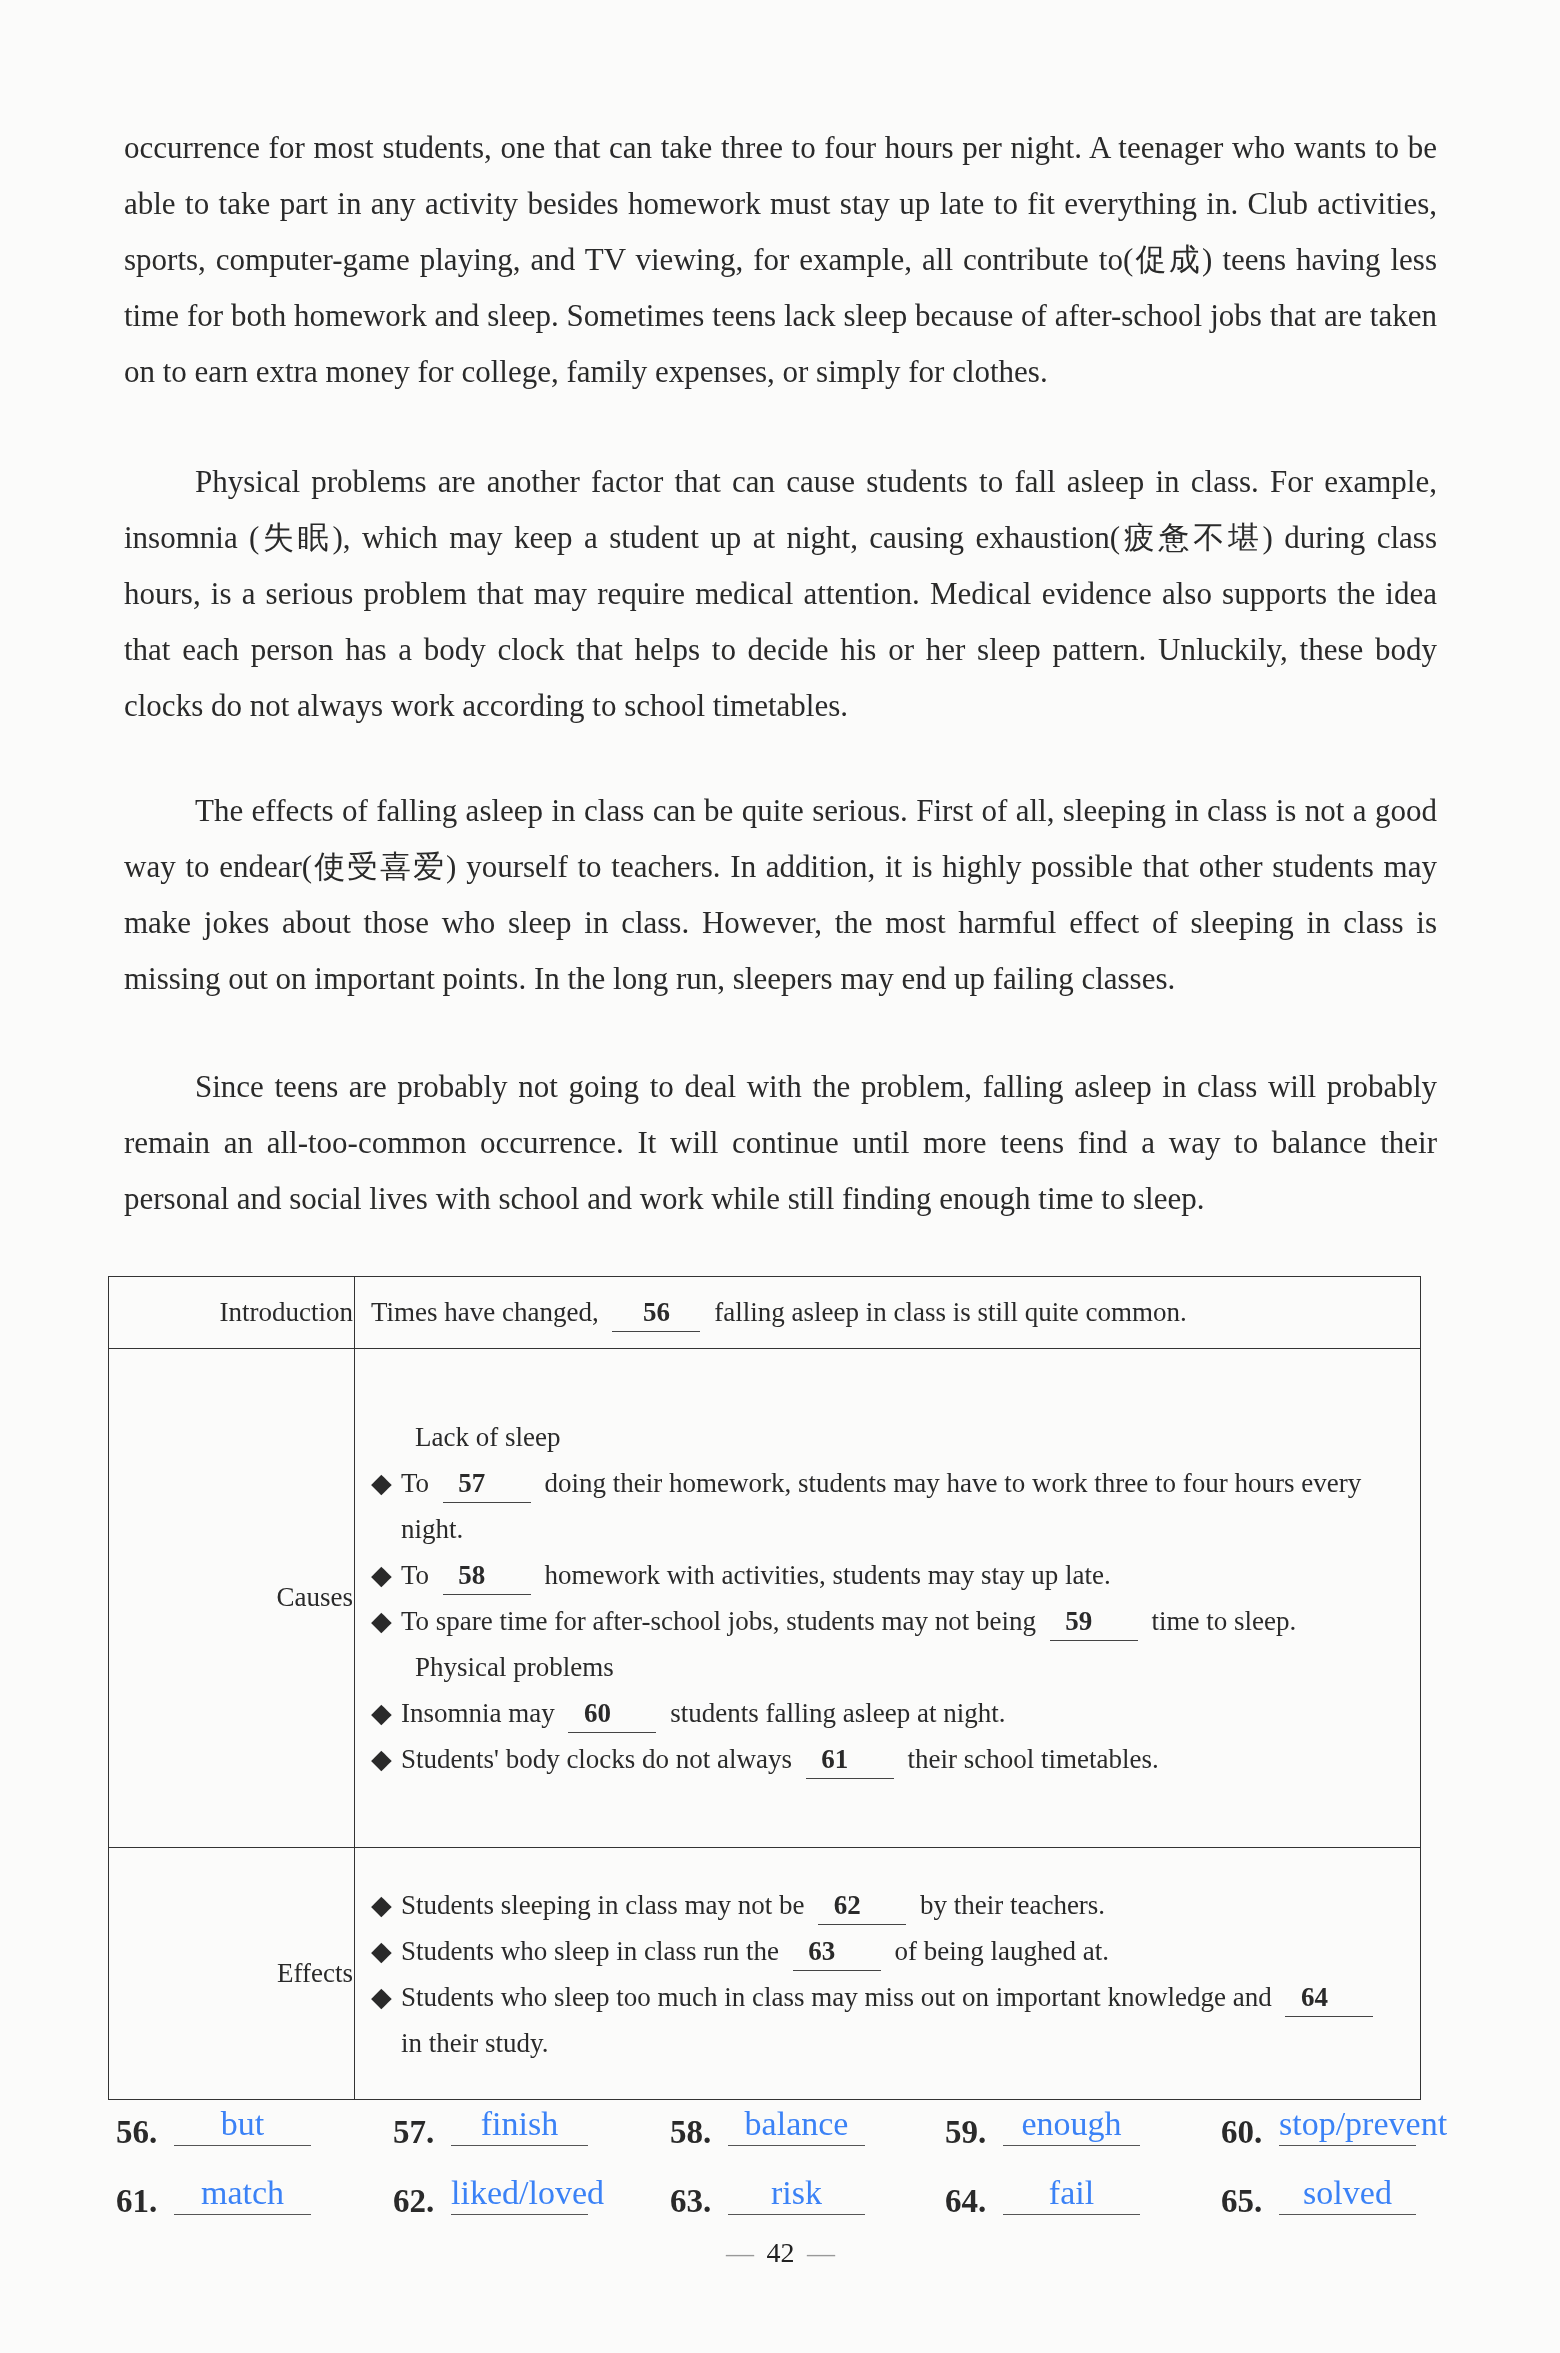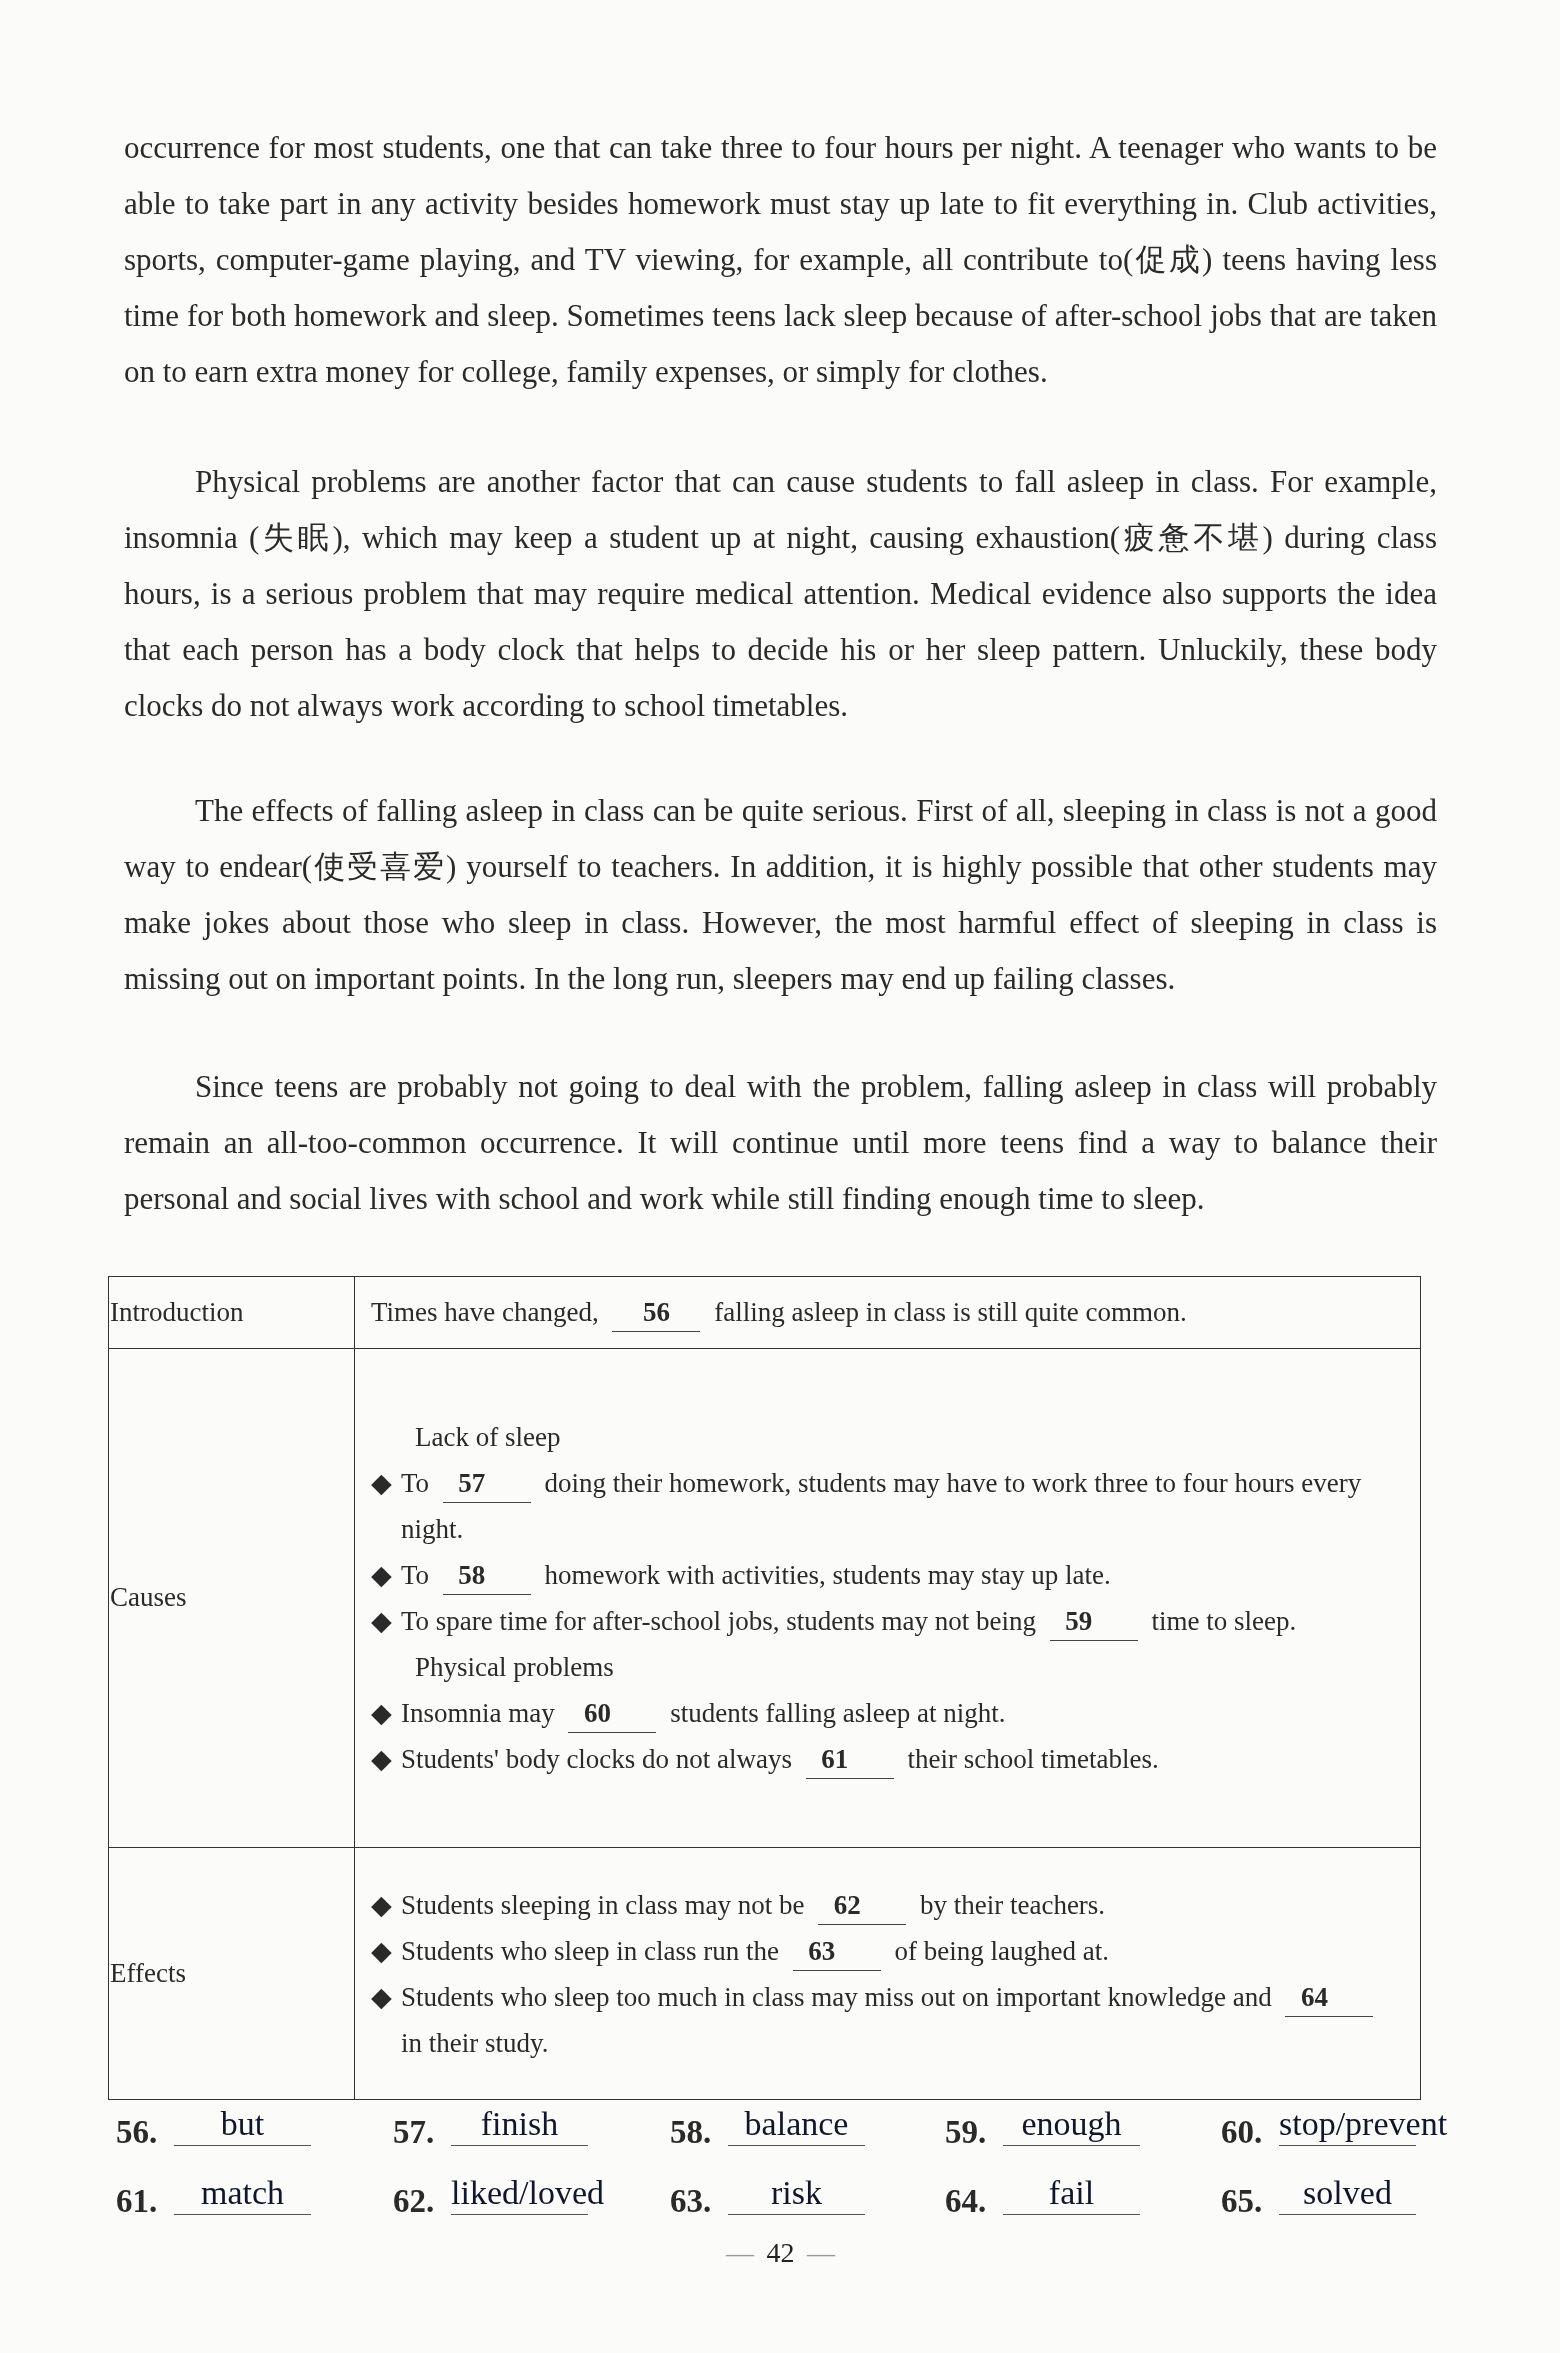--- a/index.html
+++ b/index.html
@@ -4,31 +4,31 @@
 <style>
   html,body{margin:0;padding:0;}
   body{width:1561px;height:2354px;background:#fbfbfa;position:relative;overflow:hidden;
     font-family:"Liberation Serif","DejaVu Serif",serif;color:#2a2a2a;}
   .page{position:absolute;left:0;top:0;width:1561px;height:2354px;}
   .para{position:absolute;left:108px;width:1313px;font-size:31px;line-height:56px;text-align:justify;margin:16px;}
   .para.indent{text-indent:71px;}
   table.outline{position:absolute;left:108px;top:1276px;width:1313px;height:824px;border-collapse:collapse;
     border:1.8px solid #222;font-size:27px;}
   table.outline td{border:1.8px solid #333;vertical-align:middle;}
-  td.label{width:243px;text-align:left;margin-left:28px;}
+  td.label{width:243px;text-align:right;margin-left:28px;}
   td.content{padding:5.3px 12.4px 5.3px 16px;line-height:46px;}
   .blank{display:inline-block;min-width:88px;border-bottom:1.8px solid #444;text-align:center;font-weight:bold;line-height:37px;margin:0 7px;}
   .sub{font-weight:normal;margin-left:44px;}
   .item{padding-left:30px;text-indent:-30px;}
   .diamond{display:inline-block;width:30px;text-indent:0;}
   .answers{position:absolute;left:108px;width:1379px;font-size:33px;}
   .arow{position:absolute;left:0;height:53px;width:1379px;}
   .acell{position:absolute;top:0;}
   .anum{font-weight:bold;position:absolute;left:8px;top:10.6px;}
-  .aval{position:absolute;left:66px;width:137px;text-align:center;color:#0f172a;border-bottom:1.8px solid #555;top:0;font-size:34px;line-height:42px;white-space:nowrap;}
+  .aval{position:absolute;left:66px;width:137px;text-align:center;color:#3b82f6;border-bottom:1.8px solid #555;top:0;font-size:34px;line-height:42px;white-space:nowrap;}
   .pagenum{position:absolute;left:0;width:1561px;top:2237px;text-align:center;font-size:28px;color:#222;}
   .pagenum .dash{color:#999;margin:0 12.4px;}
 </style>
 </head>
 <body>
 
 <div class="page">
 
   <p class="para" style="top:104px;">occurrence for most students, one that can take three to four hours per night. A teenager who wants to be able to take part in any activity besides homework must stay up late to fit everything in. Club activities, sports, computer-game playing, and TV viewing, for example, all contribute to(促成) teens having less time for both homework and sleep. Sometimes teens lack sleep because of after-school jobs that are taken on to earn extra money for college, family expenses, or simply for clothes.</p>
   <p class="para indent" style="top:438px;">Physical problems are another factor that can cause students to fall asleep in class. For example, insomnia (失眠), which may keep a student up at night, causing exhaustion(疲惫不堪) during class hours, is a serious problem that may require medical attention. Medical evidence also supports the idea that each person has a body clock that helps to decide his or her sleep pattern. Unluckily, these body clocks do not always work according to school timetables.</p>

